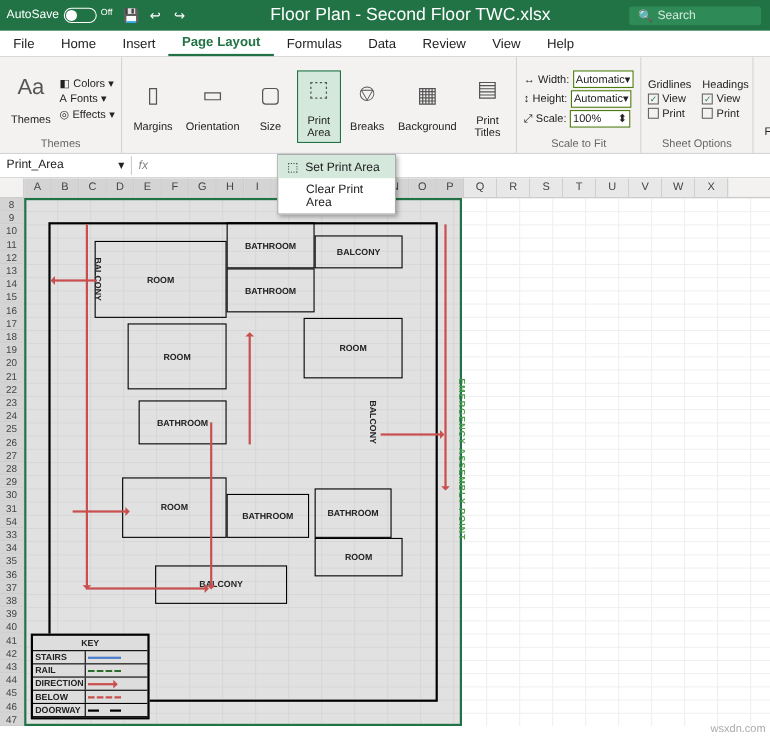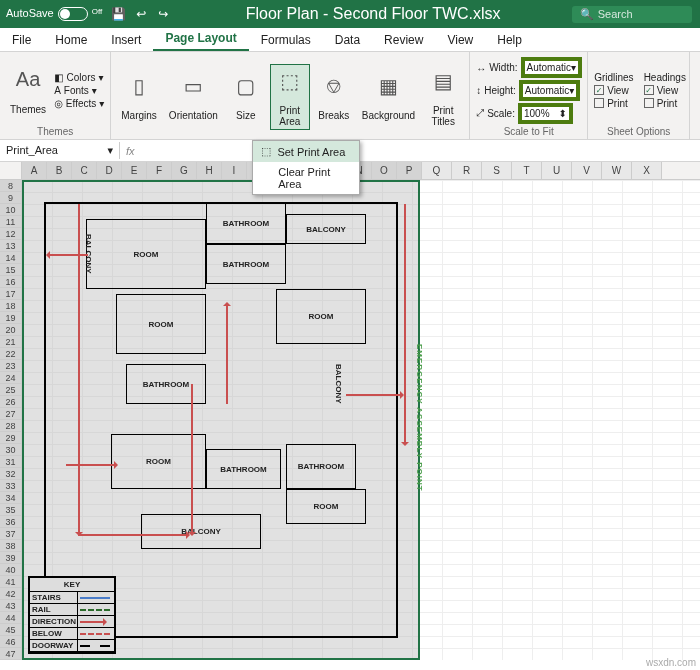--- a/index.html
+++ b/index.html
@@ -16,21 +16,21 @@
 .tab.active { color: #217346; border-bottom: 2px solid #217346; font-weight: 600; }
 .ribbon { height: 88px; background: #f3f2f1; border-bottom: 1px solid #d4d4d4; display: flex; position: relative; }
 .group { border-right: 1px solid #d4d4d4; padding: 4px 6px 2px; display: flex; flex-direction: column; justify-content: space-between; }
 .group-label { text-align: center; font-size: 10px; color: #666; padding-top: 2px; }
 .group-body { display: flex; gap: 4px; flex: 1; align-items: center; }
 .big-btn { display: flex; flex-direction: column; align-items: center; gap: 10px; padding: 2px 4px; font-size: 10px; text-align: center; cursor: pointer; min-width: 40px; }
 .big-btn .icn { width: 28px; height: 28px; display: flex; align-items: center; justify-content: center; font-size: 20px; color: #555; }
 .big-btn.active { background: #d4e8dc; border: 1px solid #217346; }
 .small-rows { display: flex; flex-direction: column; gap: 2px; font-size: 10px; }
 .small-row { display: flex; align-items: center; gap: 3px; white-space: nowrap; }
-.dropdown { border: 4px solid #4d7c0f; background: #fff; padding: 1px 2px; font-size: 10px; min-width: 55px; display: flex; justify-content: space-between; align-items: center; }
+.dropdown { border: 1px solid #4d7c0f; background: #fff; padding: 1px 2px; font-size: 10px; min-width: 55px; display: flex; justify-content: space-between; align-items: center; }
 .chk { width: 10px; height: 10px; border: 1px solid #666; display: inline-flex; align-items: center; justify-content: center; font-size: 8px; }
 .chk.checked::before { content: "✓"; color: #217346; }
 .menu-pop { position: absolute; top: 88px; left: 252px; background: #fff; border: 1px solid #aaa; box-shadow: 2px 2px 4px rgba(0,0,0,0.3); z-index: 10; font-size: 11px; width: 108px; }
 .menu-item { padding: 4px 8px; display: flex; align-items: center; gap: 6px; }
 .menu-item:hover, .menu-item.hover { background: #d4e8dc; }
 .namebox-row { height: 22px; border-bottom: 1px solid #d4d4d4; display: flex; align-items: center; background: #fff; }
 .namebox { width: 120px; border-right: 1px solid #ccc; padding: 2px 6px; font-size: 11px; display: flex; justify-content: space-between; }
 .fx { padding: 0 6px; color: #888; font-style: italic; }
 .sheet-area { position: relative; flex: 1; overflow: hidden; }
 .col-headers { display: flex; height: 18px; background: #f3f2f1; border-bottom: 1px solid #ccc; }
@@ -50,21 +50,21 @@
 .fp-label { position: absolute; font-size: 8px; font-weight: bold; }
 .fp-vert { writing-mode: vertical-rl; }
 .arrow { position: absolute; background: #c94f4f; }
 .arrow.h { height: 2px; }
 .arrow.v { width: 2px; }
 .arrow::after { content: ""; position: absolute; border: 4px solid transparent; }
 .arrow.h.r::after { right: -6px; top: -3px; border-left-color: #c94f4f; }
 .arrow.h.l::after { left: -6px; top: -3px; border-right-color: #c94f4f; }
 .arrow.v.d::after { bottom: -6px; left: -3px; border-top-color: #c94f4f; }
 .arrow.v.u::after { top: -6px; left: -3px; border-bottom-color: #c94f4f; }
-.keybox { position: absolute; left: 2px; bottom: 2px; width: 88px; border: 2px solid #000; background: #ddd; font-size: 8px; }
+.keybox { position: absolute; left: 2px; bottom: 2px; width: 108px; border: 2px solid #000; background: #ddd; font-size: 8px; }
 .keybox .kh { border-bottom: 1px solid #000; padding: 2px; font-weight: bold; text-align: center; }
 .keybox .kr { display: flex; border-bottom: 1px solid #000; }
 .keybox .kl { width: 48px; border-right: 1px solid #000; padding: 1px 2px; font-weight: bold; }
 .keybox .kv { flex: 1; padding: 1px 2px; display: flex; align-items: center; }
 .watermark { position: absolute; bottom: 2px; right: 4px; font-size: 10px; color: #aaa; }
 .emerg { position: absolute; right: -8px; top: 160px; writing-mode: vertical-rl; font-size: 8px; color: #4a9d4a; font-weight: bold; letter-spacing: 1px; }
 </style>
 </head>
 <body>
 
@@ -272,21 +272,21 @@
         <div class="rowh sel">22</div>
         <div class="rowh sel">23</div>
         <div class="rowh sel">24</div>
         <div class="rowh sel">25</div>
         <div class="rowh sel">26</div>
         <div class="rowh sel">27</div>
         <div class="rowh sel">28</div>
         <div class="rowh sel">29</div>
         <div class="rowh sel">30</div>
         <div class="rowh sel">31</div>
-        <div class="rowh sel">32</div>
+        <div class="rowh sel">54</div>
         <div class="rowh sel">33</div>
         <div class="rowh sel">34</div>
         <div class="rowh sel">35</div>
         <div class="rowh sel">36</div>
         <div class="rowh sel">37</div>
         <div class="rowh sel">38</div>
         <div class="rowh sel">39</div>
         <div class="rowh sel">40</div>
         <div class="rowh sel">41</div>
         <div class="rowh sel">42</div>

